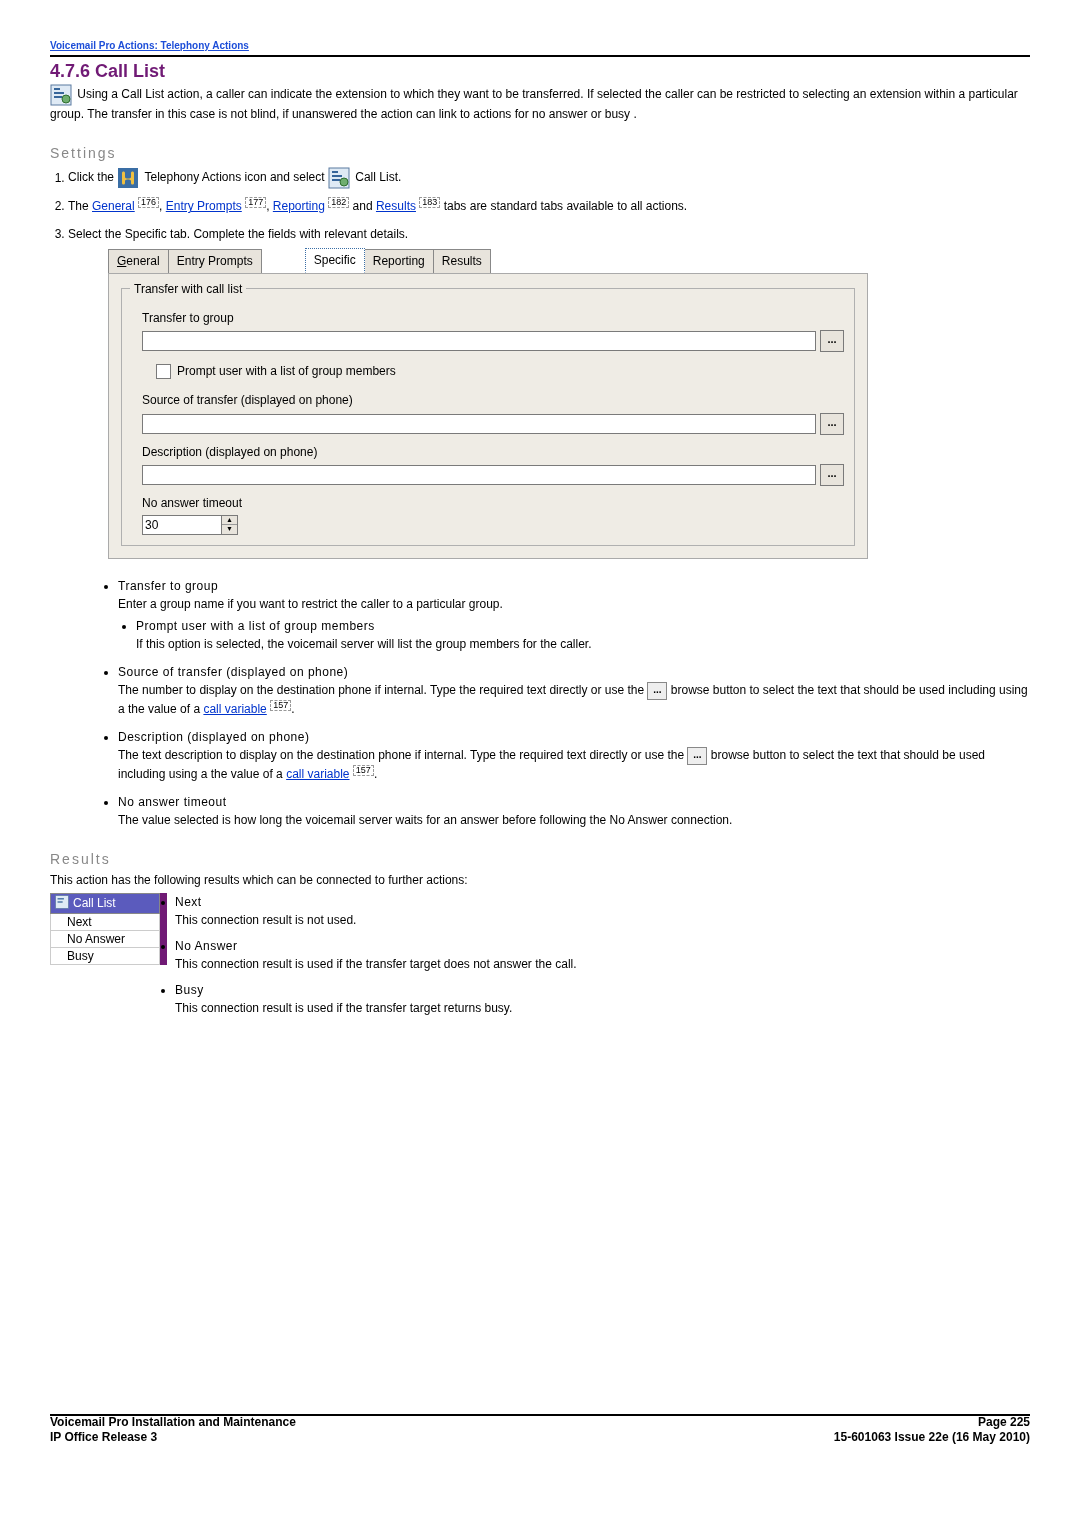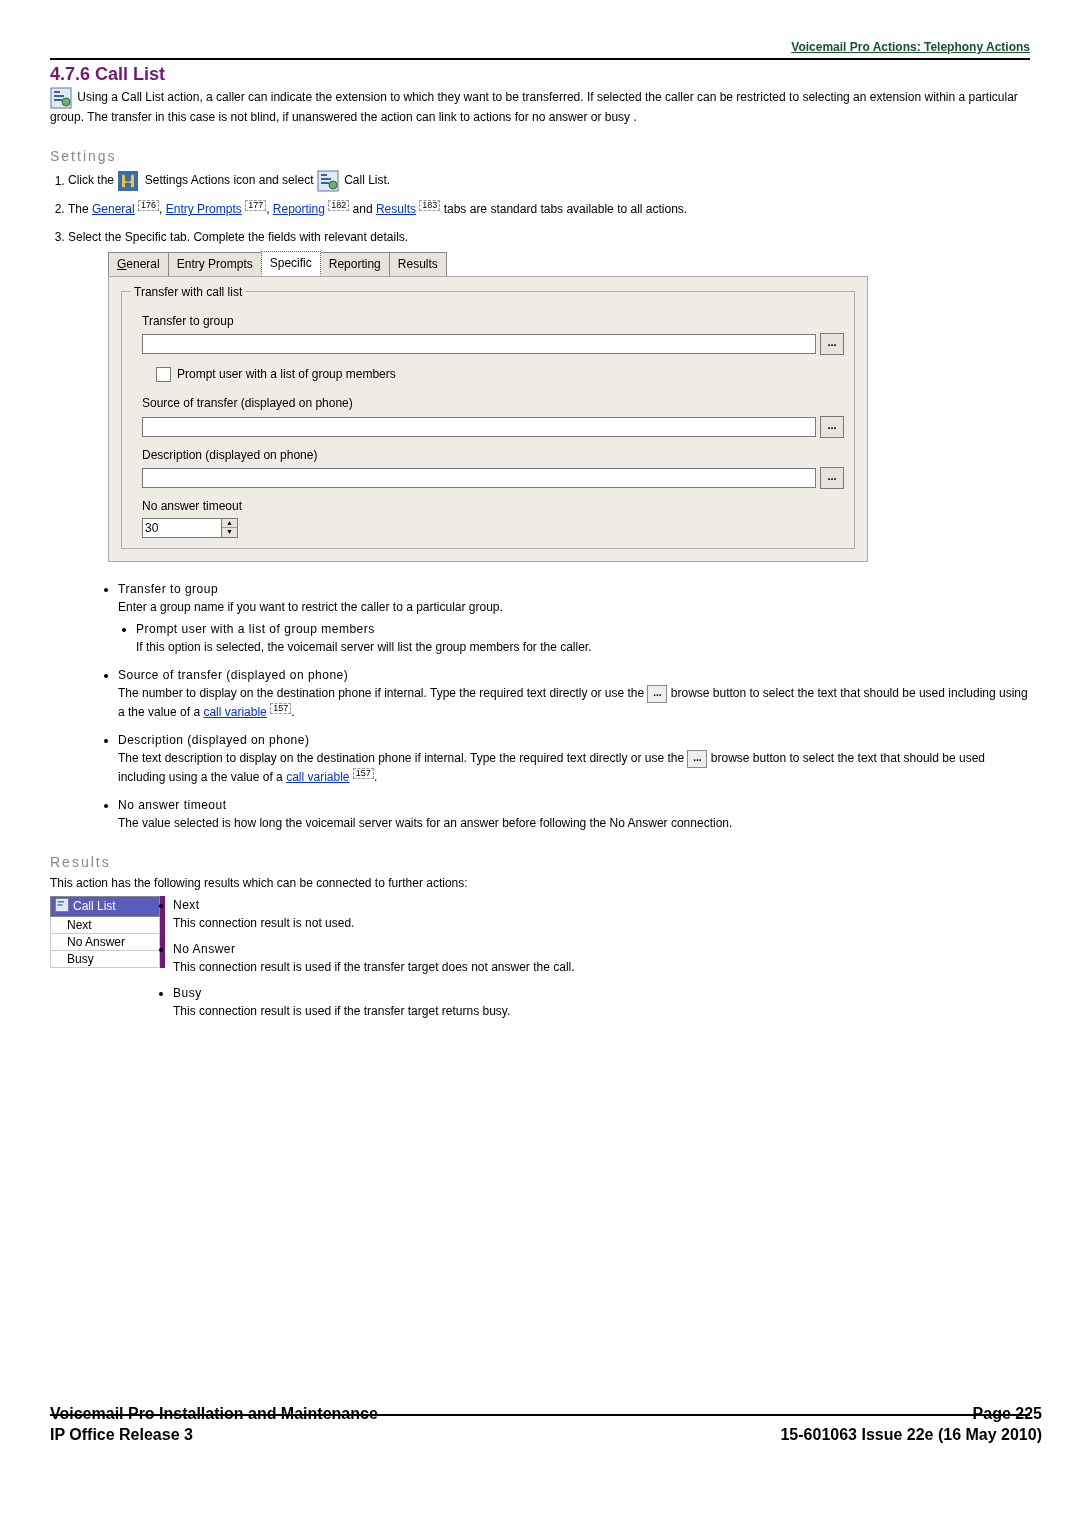--- a/index.html
+++ b/index.html
@@ -15,25 +15,24 @@
     padding: 40px 50px 20px 50px;
     position: relative;
     min-height: 1460px;
     box-sizing: border-box;
   }
   .top-rule {
     border-top: 2px solid #000;
     margin-bottom: 2px;
   }
   .breadcrumb {
-    text-align: right;
     font-weight: bold;
-    color: #14532d;
+    color: #1d4ed8;
     text-decoration: underline;
-    font-size: 12px;
+    font-size: 10px;
     margin-bottom: 4px;
   }
   .section-title {
     color: #701a75;
     font-size: 18px;
     font-weight: bold;
     margin: 4px 0 2px 0;
   }
   .intro {
     line-height: 1.45;
@@ -90,20 +89,21 @@
     font-family: Tahoma, Verdana, sans-serif;
     font-size: 12px;
     margin-right: -1px;
     position: relative;
   }
   .tab.active {
     background: #fff;
     border: 1px dotted #3a6ea5;
     border-bottom: 1px solid #fff;
     z-index: 2;
+    margin-left: 44px;
   }
   .tab .mn {
     text-decoration: underline;
   }
   .panel {
     margin-left: 40px;
     background: #efece5;
     border: 1px solid #aaa;
     padding: 8px 12px 12px 12px;
     width: 760px;
@@ -234,21 +234,21 @@
   }
   .results-section {
     margin-top: 22px;
   }
   .results-grid {
     display: flex;
     align-items: flex-start;
     margin-top: 6px;
   }
   .results-tree {
-    border-right: 5px solid #701a75;
+    border-right: 7px solid #701a75;
     background: #fff;
     width: 110px;
     font-family: Tahoma, sans-serif;
     font-size: 12px;
   }
   .tree-header {
     background: #5b5bbd;
     color: #fff;
     padding: 1px 4px;
     display: flex;
@@ -279,25 +279,25 @@
     border-top: 2px solid #000;
     position: absolute;
     bottom: 44px;
     left: 50px;
     right: 50px;
   }
   .footer {
     position: absolute;
     bottom: 14px;
     left: 50px;
-    right: 38px;
+    right: 50px;
     display: flex;
     justify-content: space-between;
     font-weight: bold;
-    font-size: 16px;
+    font-size: 12px;
   }
   .footer .left, .footer .right {
     line-height: 1.3;
   }
   .footer .right {
     text-align: right;
   }
 </style>
 </head>
 <body>
@@ -325,21 +325,21 @@
 
   <ol class="settings">
     <li>
       <span>Click the </span>
       <span class="icon-box icon-telephony">
         <svg width="22" height="22" viewBox="0 0 22 22">
             <rect x="1" y="1" width="20" height="20" fill="#3a6ea5"></rect>
             <path d="M5 6 C5 4 8 4 8 6 L8 10 C8 12 14 12 14 10 L14 6 C14 4 17 4 17 6 L17 16 C17 18 14 18 14 16 L14 14 C14 12 8 12 8 14 L8 16 C8 18 5 18 5 16 Z" fill="#f0c040"></path>
           </svg>
       </span>
-      <span> Settings Actions icon and select </span>
+      <span> Telephony Actions icon and select </span>
       <span class="icon-box icon-call-list-small">
         <svg width="22" height="22" viewBox="0 0 22 22">
             <rect x="1" y="1" width="20" height="20" fill="#dfeaf5" stroke="#5a7aa0"></rect>
             <rect x="4" y="4" width="6" height="2" fill="#36659a"></rect>
             <rect x="4" y="8" width="10" height="2" fill="#36659a"></rect>
             <rect x="4" y="12" width="8" height="2" fill="#36659a"></rect>
             <circle cx="16" cy="15" r="4" fill="#6fae6f" stroke="#2f6e2f"></circle>
           </svg>
       </span>
       <span> Call List.</span>

